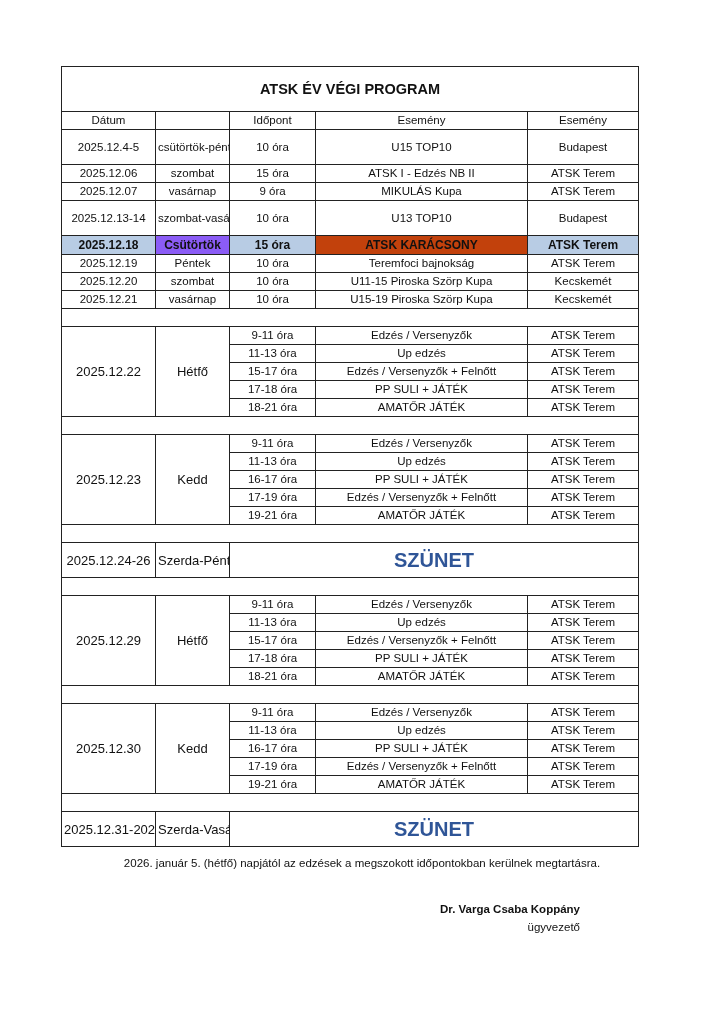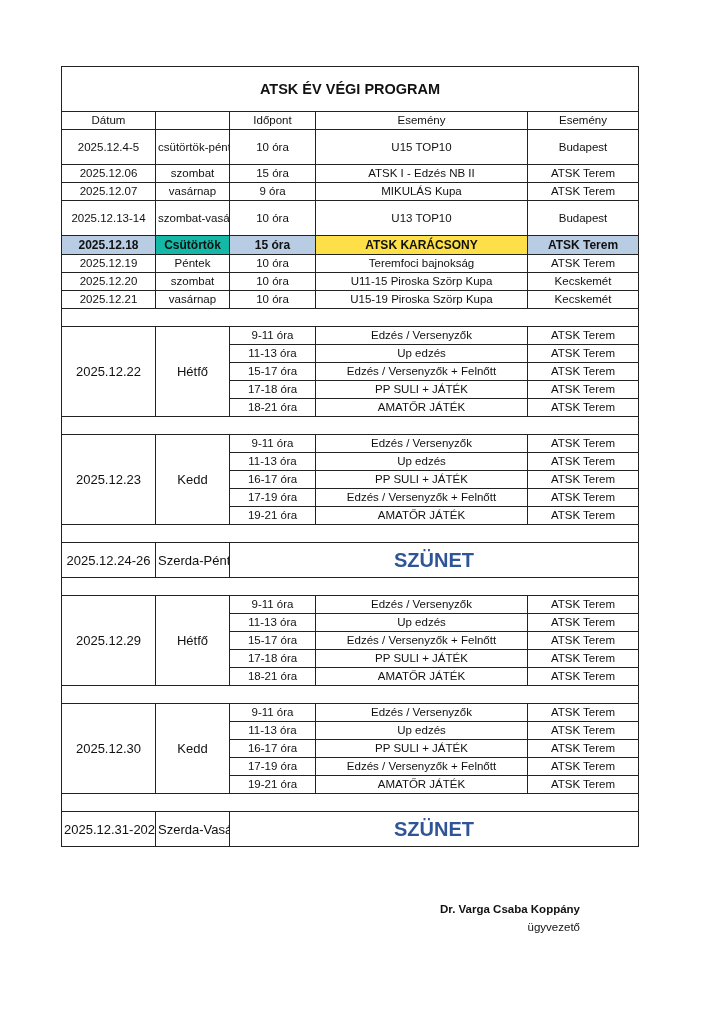--- a/index.html
+++ b/index.html
@@ -75,23 +75,23 @@
       </tr>
       <tr class="r2">
         <td>2025.12.13-14</td>
         <td class="wrap">szombat-vasárnap</td>
         <td>10 óra</td>
         <td>U13 TOP10</td>
         <td>Budapest</td>
       </tr>
       <tr class="hl">
         <td style="background: rgb(184, 204, 228);">2025.12.18</td>
-        <td style="background: #14b8a6;">Csütörtök</td>
+        <td style="background: #8b5cf6;">Csütörtök</td>
         <td style="background: rgb(184, 204, 228);">15 óra</td>
-        <td style="background: #fde047;">ATSK KARÁCSONY</td>
+        <td style="background: #c2410c;">ATSK KARÁCSONY</td>
         <td style="background: rgb(184, 204, 228);">ATSK Terem</td>
       </tr>
       <tr class="r1">
         <td>2025.12.19</td>
         <td>Péntek</td>
         <td>10 óra</td>
         <td>Teremfoci bajnokság</td>
         <td>ATSK Terem</td>
       </tr>
       <tr class="r1">
@@ -246,15 +246,16 @@
         </tr>
 
       <tr class="r2">
         <td class="wrap big">2025.12.31-2026.01.04</td>
         <td class="wrap big">Szerda-Vasárnap</td>
         <td colspan="3" class="szunet" style="color: rgb(47, 85, 151);">SZÜNET</td>
       </tr>
     </tbody>
   </table>
 
+  <div class="note">2026. január 5. (hétfő) napjától az edzések a megszokott időpontokban kerülnek megtartásra.</div>
   <div class="sig-name">Dr. Varga Csaba Koppány</div>
   <div class="sig-role">ügyvezető</div>
 </div>
 
 </body></html>

